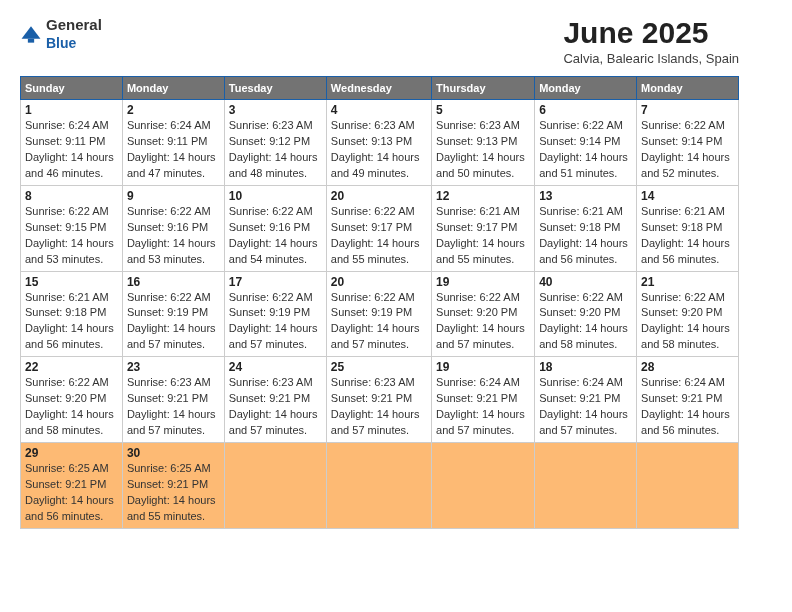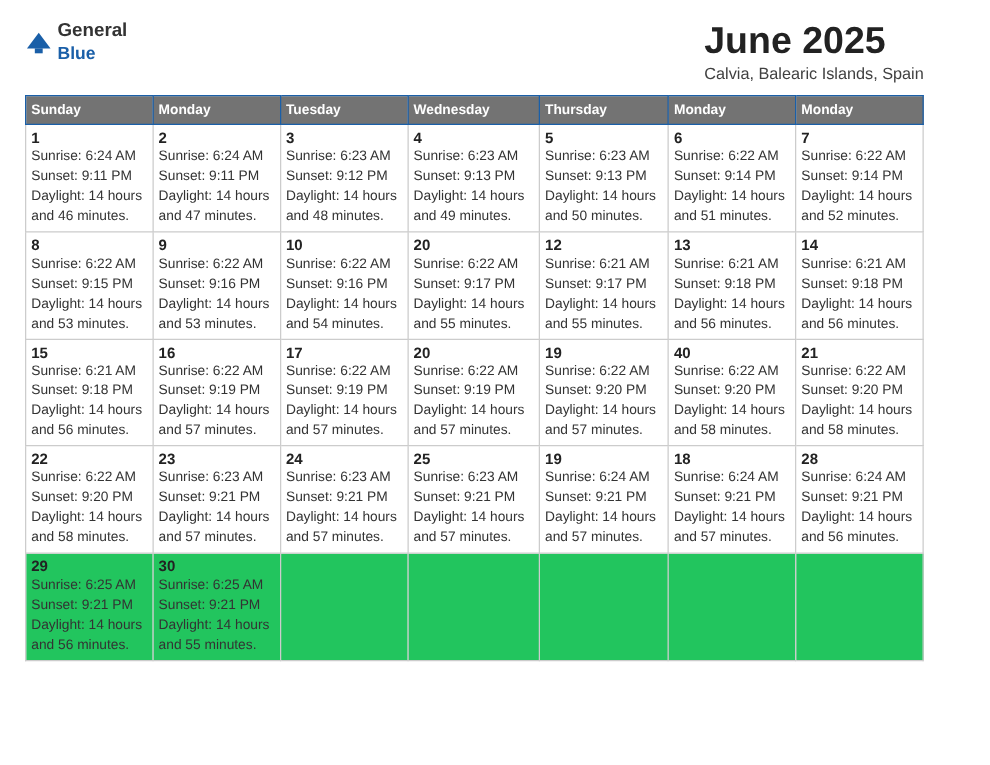--- a/index.html
+++ b/index.html
@@ -73,21 +73,21 @@
     }
     .calendar-table tbody td {
       border: 1px solid #ccc;
       vertical-align: top;
       padding: 3px 4px;
       width: 113px;
       min-height: 72px;
       height: 72px;
     }
     .calendar-table tbody tr:last-child td {
-      background: #22c55e;
+      background: #fdba74;
     }
     .day-number {
       font-size: 12px;
       font-weight: bold;
       color: #222;
       display: block;
       margin-bottom: 1px;
     }
     .day-detail {
       font-size: 11px;

